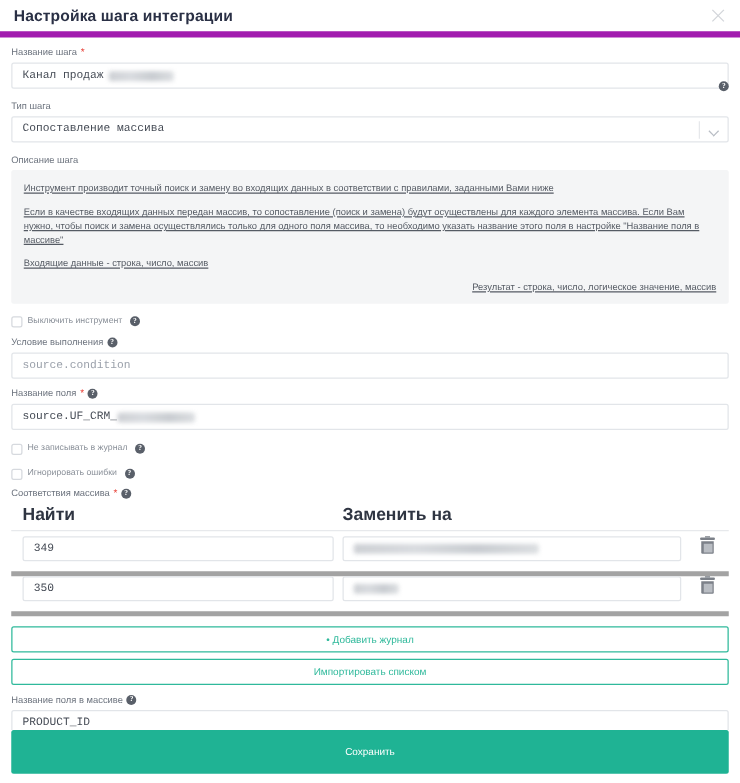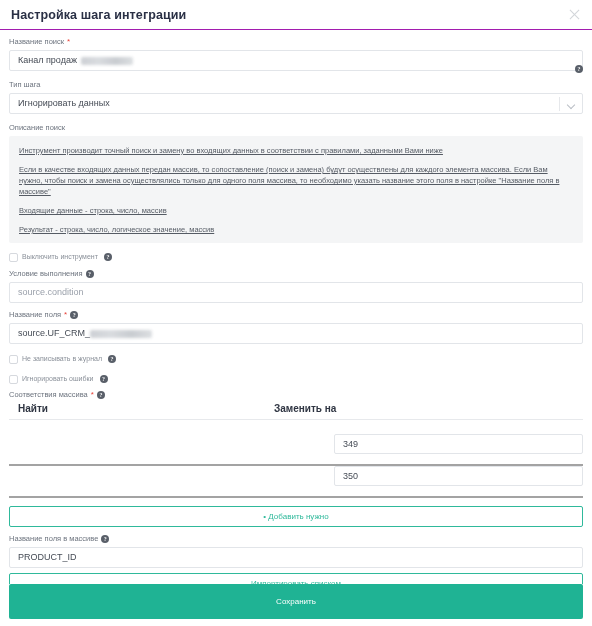--- a/index.html
+++ b/index.html
@@ -23,21 +23,21 @@
   }
 
   
   .titlebar {
     height: 30px;
     flex: 0 0 30px;
     display: flex;
     align-items: center;
     padding: 0 10px 0 11px;
     background: #ffffff;
-    border-bottom: 1px solid #a21caf;
+    border-bottom: 5px solid #a21caf;
   }
   .titlebar-text {
     font-size: 12.5px;
     font-weight: bold;
     color: #2a3045;
     letter-spacing: .1px;
   }
   .close-icon {
     margin-left: auto;
     width: 15px;
@@ -102,21 +102,21 @@
     height: 21px;
     border: 1px solid #e2e5e9;
     border-radius: 2px;
     background: #ffffff;
     font-size: 9px;
     color: #454b55;
     padding: 0 8px;
     line-height: 19px;
     display: flex;
     align-items: center;
-    font-family: Liberation Sans, sans-serif;
+    font-family: Liberation Mono, monospace;
     overflow: hidden;
     white-space: nowrap;
   }
   .input.placeholder { color: #9ba1ab; }
 
   .blur-chip {
     display: inline-block;
     height: 8px;
     margin-left: 4px;
     border-radius: 2px;
@@ -157,21 +157,21 @@
   
   .desc-box {
     background: #f4f5f6;
     border-radius: 2px;
     padding: 9px 10px 8px 10px;
     font-size: 7.5px;
     line-height: 11px;
     color: #555b64;
   }
   .desc-box p { margin-bottom: 8px; text-decoration: underline; }
-  .desc-box p:last-child { margin-bottom: 0; }
+  .desc-box p:last-child { margin-bottom: 0; text-align: right; }
 
   
   .cb-row {
     display: flex;
     align-items: center;
     gap: 4px;
     font-size: 7px;
     color: #8a9099;
     line-height: 10px;
     white-space: nowrap;
@@ -182,36 +182,35 @@
     border-radius: 2px;
     background: #fff;
     flex: 0 0 9px;
     cursor: pointer;
   }
   .cb-label { margin-right: 2px; }
 
   
   .map-head {
     display: flex;
-    font-size: 10px;
+    font-size: 14px;
     font-weight: bold;
     color: #2f3542;
     padding: 0 0 5px 0;
     border-bottom: 1px solid #e7e9ec;
-    margin-bottom: 14px;
+    margin-bottom: 4px;
   }
   .col-find { width: 258px; padding-left: 9px; flex: 0 0 258px; }
   .col-repl { flex: 1 1 auto; padding-left: 7px; }
 
   .map-row {
     display: flex;
-    align-items: flex-end;
+    align-items: flex-start;
     height: 32px;
-    border-bottom: 2px solid #a3a3a3;
-    flex-direction: column;
+    border-bottom: 4px solid #a3a3a3;
   }
   .map-row .cell-find { width: 258px; flex: 0 0 258px; padding-left: 9px; }
   .map-row .cell-repl { flex: 1 1 auto; padding-left: 7px; padding-right: 4px; }
   .map-row .cell-del  { width: 34px; flex: 0 0 34px; display: flex; align-items: center; justify-content: center; }
 
   .cell-find .input, .cell-repl .input { height: 20px; }
 
   .trash-icon {
     width: 14px; height: 15px;
     position: relative;
@@ -289,40 +288,40 @@
   </div>
 
   <div class="body">
 
     <div class="help-top">
       <span class="help-icon">?</span>
     </div>
 
     <div>
       <div class="field-label">
-        <span>Название поиск</span>
+        <span>Название шага</span>
           <span class="req">*</span>
       </div>
       <div class="input">
         <span>Канал продаж</span>
           <span class="blur-chip" style="width:52px"></span>
       </div>
     </div>
 
     <div class="row-gap">
       <div class="field-label">Тип шага</div>
       <div class="input select">
-        <span>Игнорировать данных</span>
+        <span>Сопоставление массива</span>
         <span class="divider"></span>
         <span class="chev"></span>
       </div>
     </div>
 
     <div class="row-gap">
-      <div class="field-label">Описание поиск</div>
+      <div class="field-label">Описание шага</div>
       <div class="desc-box">
         <p>Инструмент производит точный поиск и замену во входящих данных в соответствии с правилами, заданными Вами ниже</p>
         <p>Если в качестве входящих данных передан массив, то сопоставление (поиск и замена) будут осуществлены для каждого элемента массива. Если Вам нужно, чтобы поиск и замена осуществлялись только для одного поля массива, то необходимо указать название этого поля в настройке "Название поля в массиве"</p>
         <p>Входящие данные - строка, число, массив</p>
         <p>Результат - строка, число, логическое значение, массив</p>
       </div>
     </div>
 
     <div class="cb-row" style="margin-top:9px">
       <span class="cb-box"></span>
@@ -403,33 +402,33 @@
         <div class="cell-del">
           <div class="trash-icon">
               <span class="lid"></span>
               <span class="can"></span>
             </div>
         </div>
       </div>
     </div>
 
     <div style="margin-top:8px">
-      <div class="btn-outline">• Добавить нужно</div>
-    </div>
+      <div class="btn-outline">• Добавить журнал</div>
+    </div>
+    <div style="margin-top:5px">
+      <div class="btn-outline">Импортировать списком</div>
+    </div>
+
     <div style="margin-top:7px">
       <div class="field-label">
         <span>Название поля в массиве</span>
         <span class="help-icon">?</span>
       </div>
       <div class="input">PRODUCT_ID</div>
     </div>
 
-    <div style="margin-top:5px">
-      <div class="btn-outline">Импортировать списком</div>
-    </div>
-
   </div>
 
   <div class="footer">
     <div class="btn-save">Сохранить</div>
   </div>
 
 </div>
 
 </body></html>

